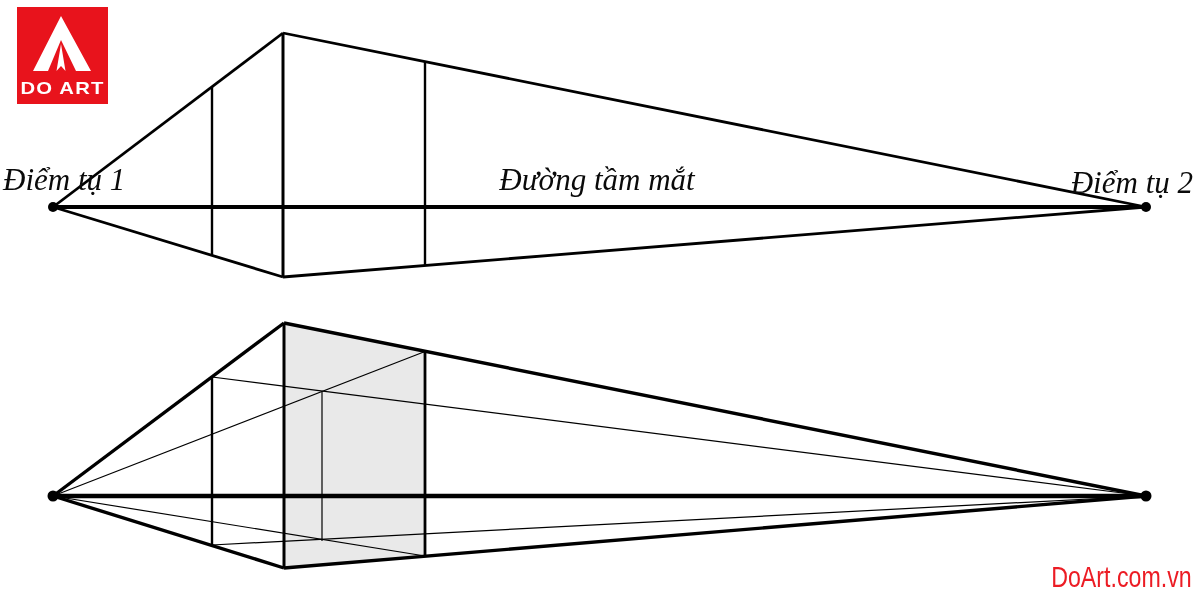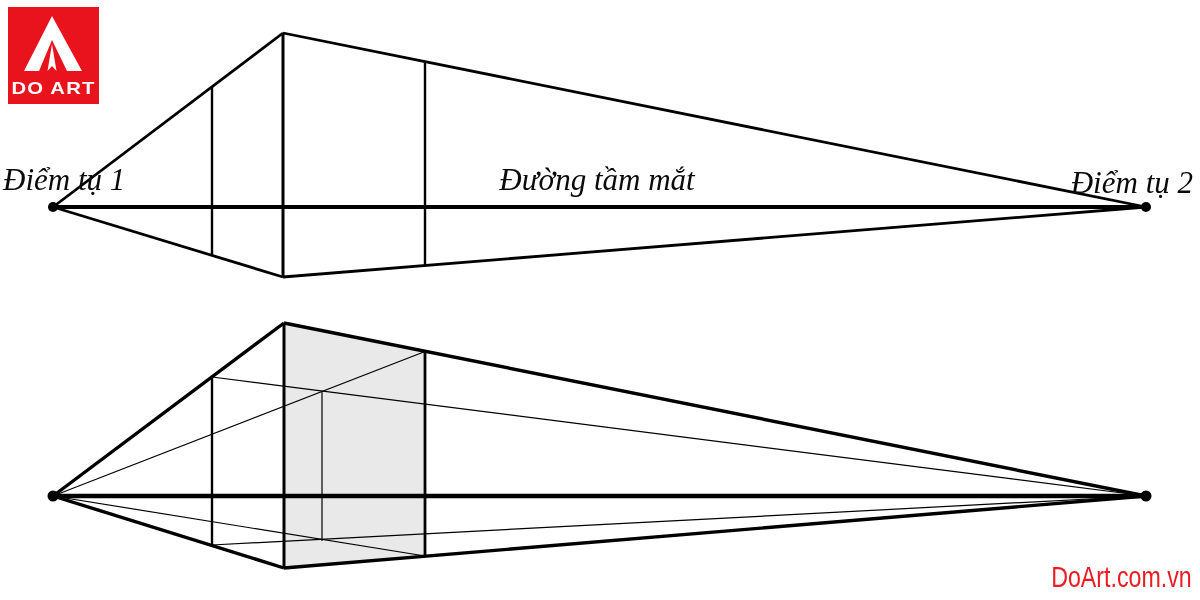--- a/index.html
+++ b/index.html
@@ -26,21 +26,21 @@
     display: block;
   }
   .vp-label {
     font-family: "Liberation Serif", "DejaVu Serif", serif;
     font-style: italic;
     font-size: 31px;
     fill: #0a0a0a;
   }
   .logo {
     position: absolute;
-    left: 8px;
+    left: 17px;
     top: 7px;
     width: 91px;
     height: 97px;
   }
   .logo svg { display: block; }
   .logo-wordmark {
     font-family: "Liberation Sans", sans-serif;
     font-weight: bold;
     font-size: 17px;
     letter-spacing: 1px;

